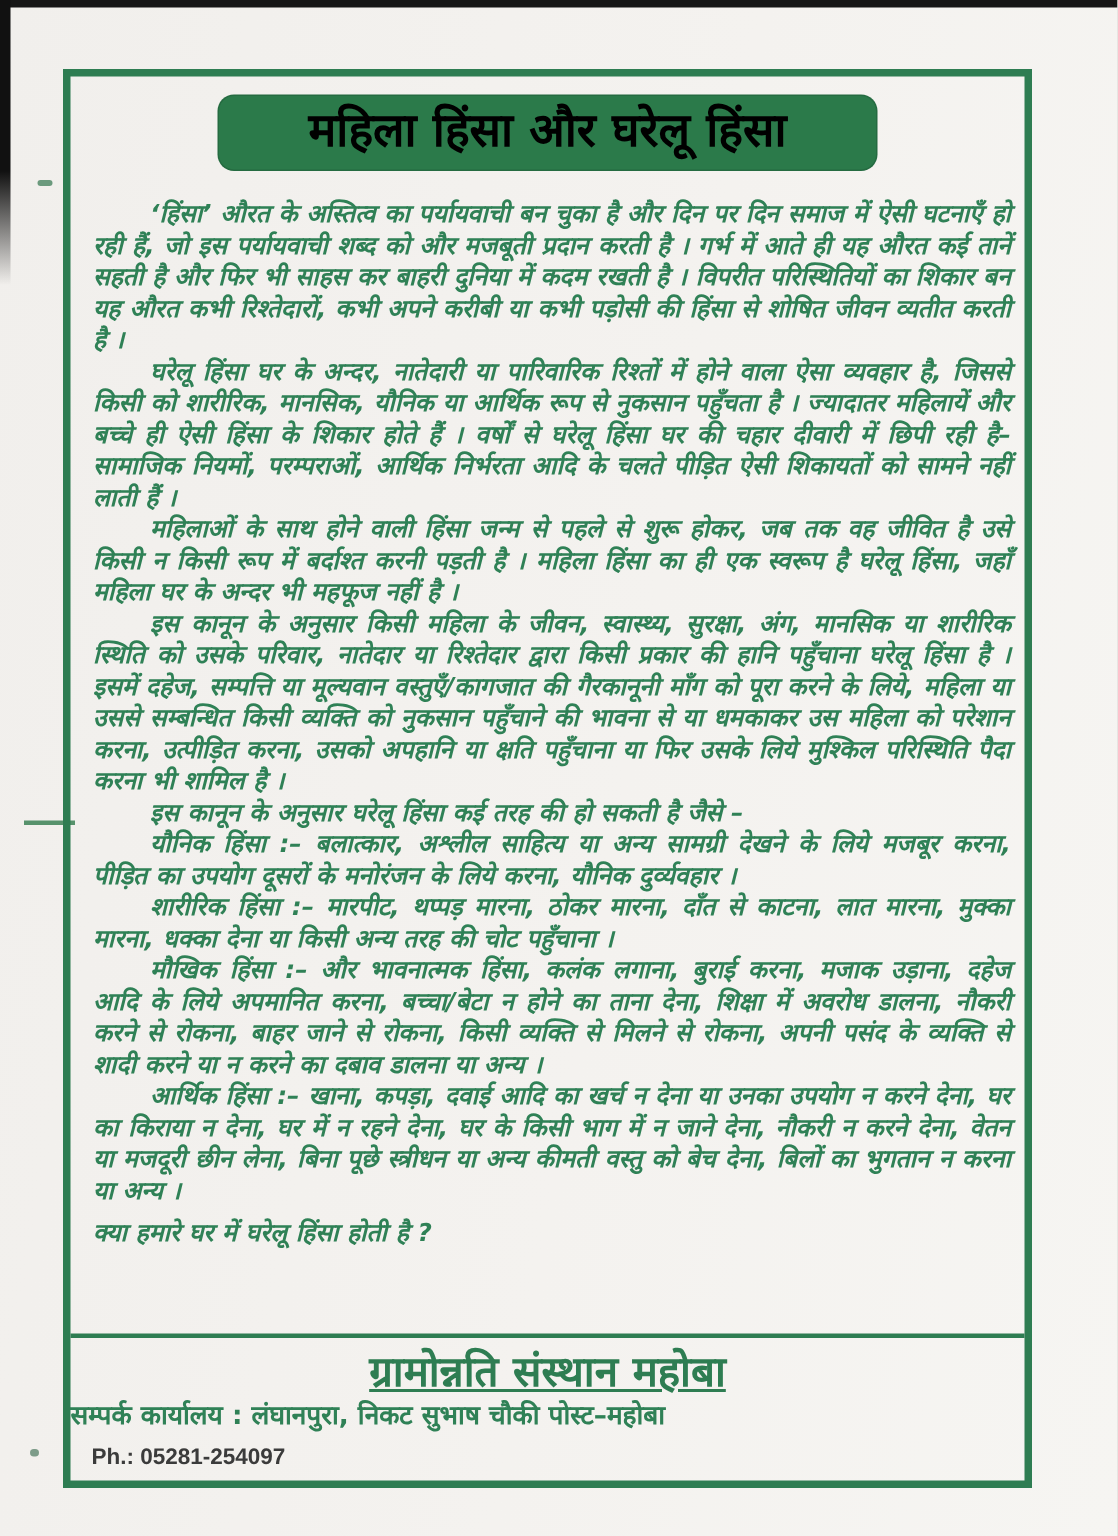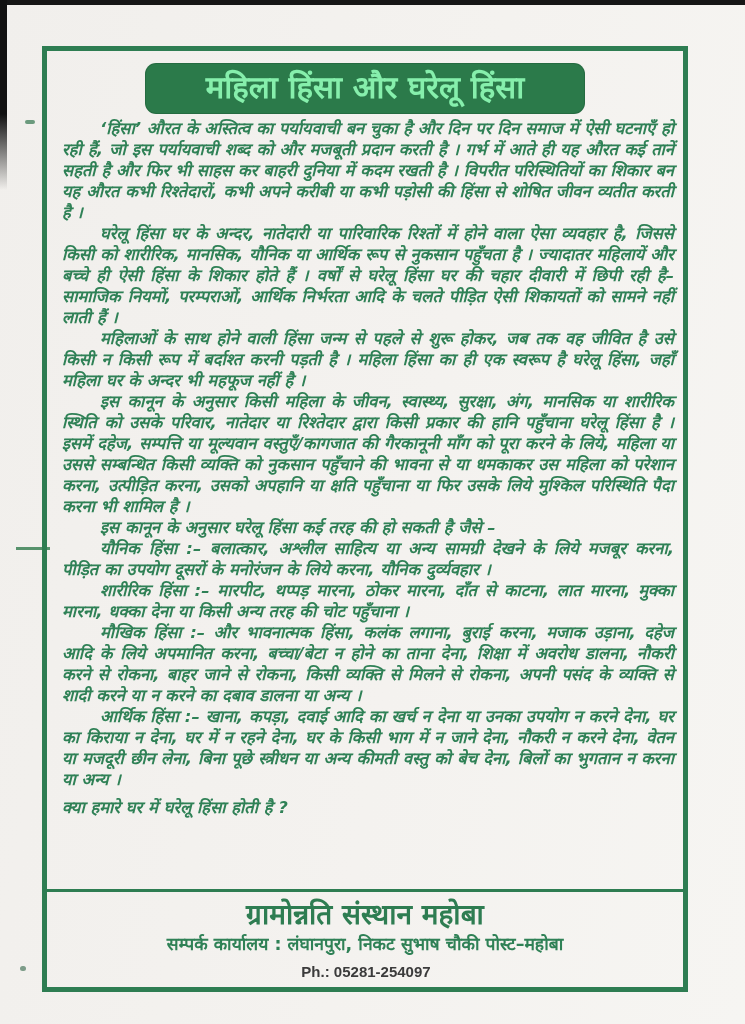--- a/index.html
+++ b/index.html
@@ -28,25 +28,25 @@
   .artifact.dash-c{left:20px;top:966px;width:6px;height:5px;background:#7d9c89;border-radius:3px;}
 
   .frame{
     position:absolute;left:42px;top:46px;
     width:646px;height:946px;
     border:5px solid #2e7d52;
     box-sizing:border-box;
     display:flex;flex-direction:column;
   }
   .banner{
-    margin:13px auto 2px auto;
+    margin:13px auto 16px auto;
     width:438px;
     background:#2b7a4a;
     border-radius:10px;
-    color:#86efac;
+    color:#000000;
     text-align:center;
     font-weight:bold;
     font-size:31px;
     line-height:34px;
     padding:6px 0 9px 0;
     box-shadow:0 0 0 1px #256b41;
   }
   .content{
     flex:1 1 auto;
     padding:3px 9px 0 15px;
@@ -68,31 +68,31 @@
     flex:0 0 auto;
     border-top:3px solid #2e7d52;
   }
   .org-name{
     text-align:center;
     color:#2e7d52;
     font-weight:bold;
     font-size:28px;
     line-height:34px;
     margin-top:6px;
+    text-decoration:underline;
   }
   .address{
-    text-align:center;
     color:#2f8156;
     font-weight:600;
     font-size:17.5px;
     line-height:25px;
   }
   .contact-row{
     display:flex;
-    justify-content:center;
+    justify-content:flex-start;
     align-items:flex-end;
     padding:6px 12px 7px 14px;
     font-family:"Liberation Sans","DejaVu Sans",sans-serif;
     font-weight:bold;
     font-size:15px;
     color:#3b3b3b;
   }
 </style>
 </head>
 <body>

